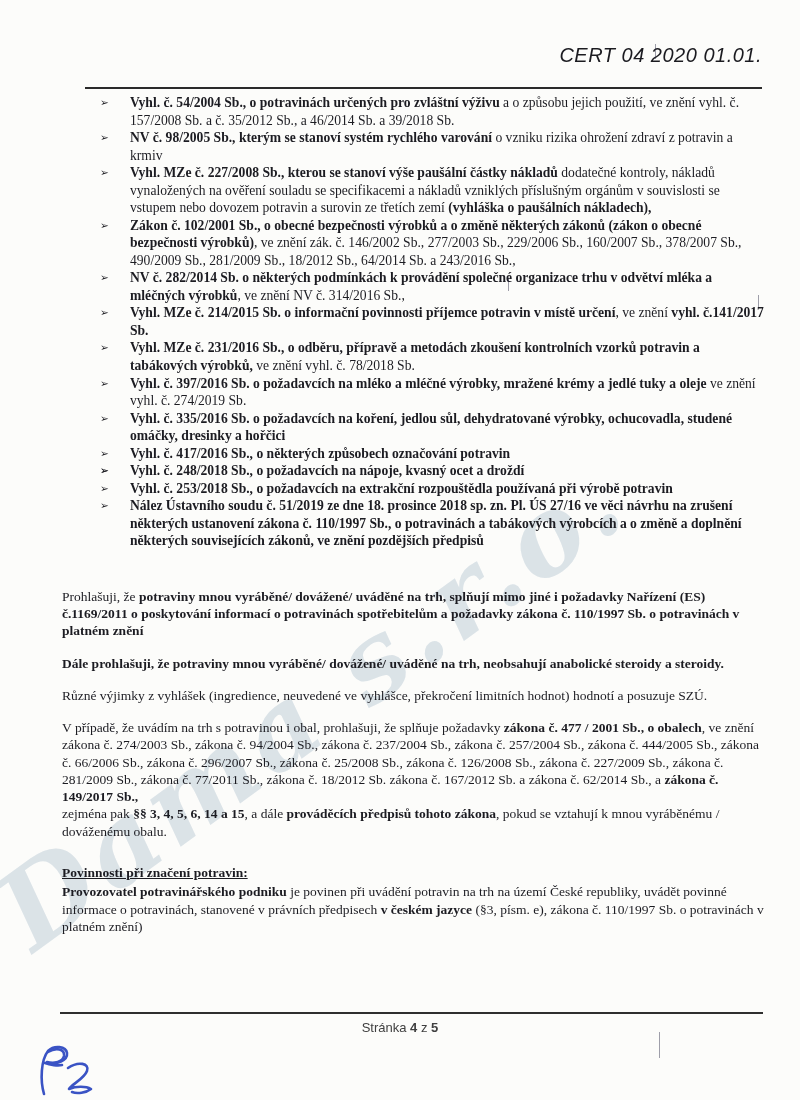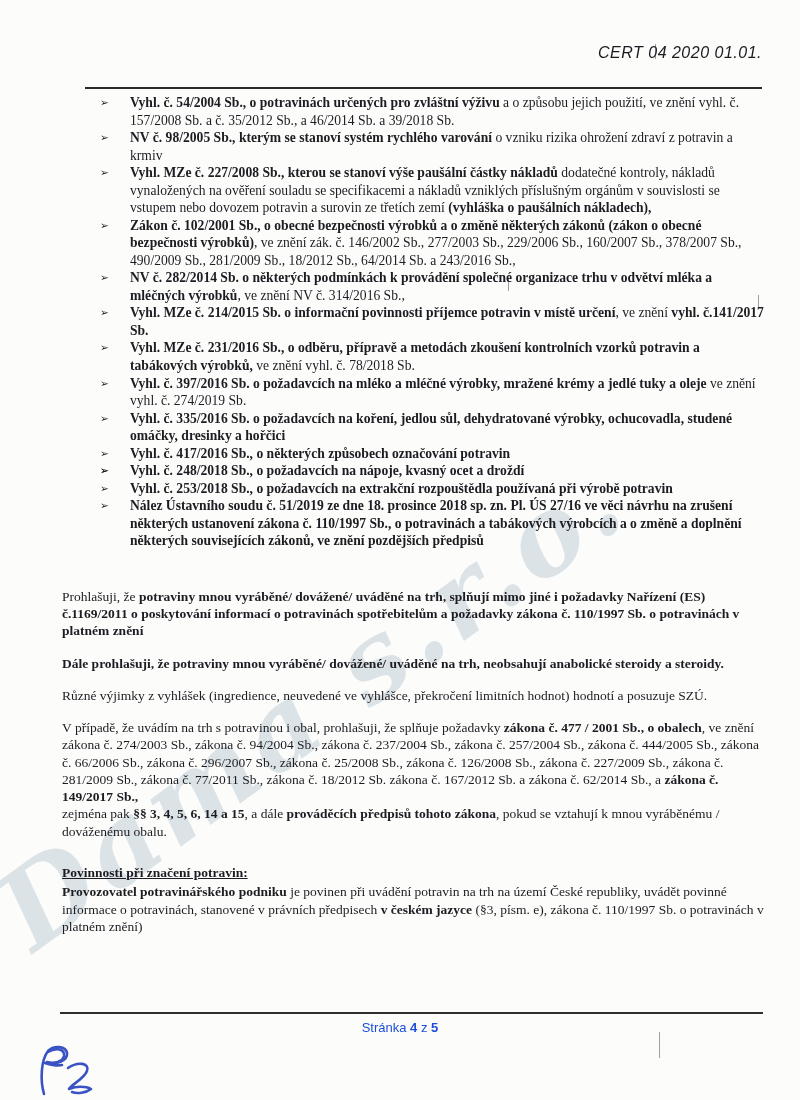--- a/index.html
+++ b/index.html
@@ -4,37 +4,37 @@
 <style>
   html,body{margin:0;padding:0;background:#e9e9e9;}
   .page{position:relative;width:800px;height:1100px;background:#fcfcfa;overflow:hidden;
         font-family:"Liberation Serif", serif;color:#1c1c22;}
   .watermark{position:absolute;left:-80px;top:545px;width:1060px;height:160px;
         transform:rotate(-36deg);transform-origin:center;
         font-family:"DejaVu Serif", serif;font-style:italic;font-weight:bold;
         font-size:108px;letter-spacing:6px;white-space:nowrap;
         color:rgba(152,176,193,0.33);pointer-events:none;}
   .header-code{position:absolute;top:44px;right:38px;font-family:"Liberation Sans",sans-serif;
-        font-style:italic;font-size:16px;color:#1b1b20;letter-spacing:0.5px;}
+        font-style:italic;font-size:20px;color:#1b1b20;letter-spacing:0.5px;}
   .toprule{position:absolute;top:87px;left:85px;width:677px;height:2px;background:#2a2a2a;}
   .content{position:absolute;top:94px;left:62px;width:703px;}
   ul.lawlist{list-style:none;margin:0 0 0 23px;padding:0;font-size:13.6px;line-height:1.29;}
   ul.lawlist li{position:relative;padding-left:45px;margin:0;}
   ul.lawlist .arrow{position:absolute;left:15px;top:2px;font-family:"DejaVu Sans",sans-serif;
         font-size:10.5px;color:#1c1c22;}
   .paras{margin-top:38px;font-size:13.5px;line-height:1.28;}
   .paras p{margin:15px 0 0;}
   .paras p:first-child{margin-top:0;}
   .paras p.big{margin-top:24px;}
   .paras p.tight{margin-top:2px;}
   .b{font-weight:bold;}
   .u{text-decoration:underline;}
   .footrule{position:absolute;top:1012px;left:60px;width:703px;height:2px;background:#2e2e2e;}
   .footer{position:absolute;top:1020px;left:0;width:800px;text-align:center;
-        font-family:"Liberation Sans",sans-serif;font-size:13px;color:#1d4ed8;}
+        font-family:"Liberation Sans",sans-serif;font-size:13px;color:#404040;}
   .initials{position:absolute;left:28px;top:1044px;}
   .tick{position:absolute;width:1px;background:rgba(45,45,70,0.45);}
   .tick1{left:655px;top:44px;height:15px;}
   .tick2{left:659px;top:1032px;height:26px;}
   .tick3{left:508px;top:278px;height:13px;}
   .tick4{left:758px;top:295px;height:12px;}
 </style>
 </head>
 <body>
 

